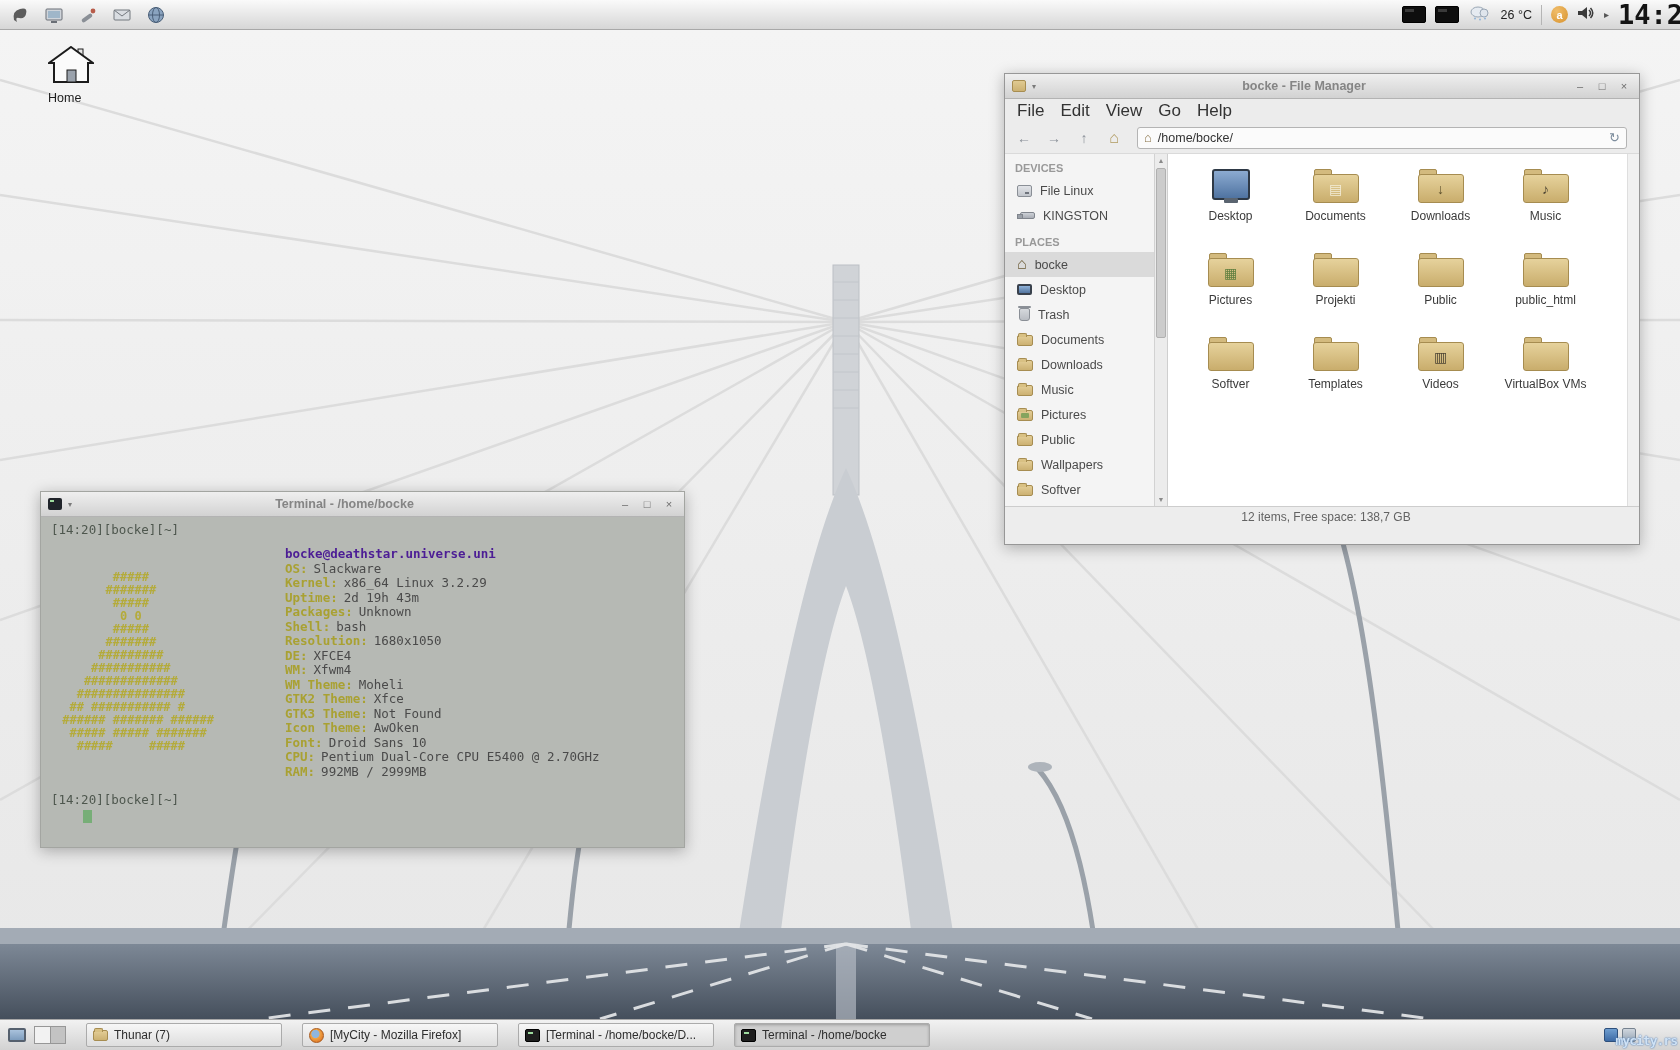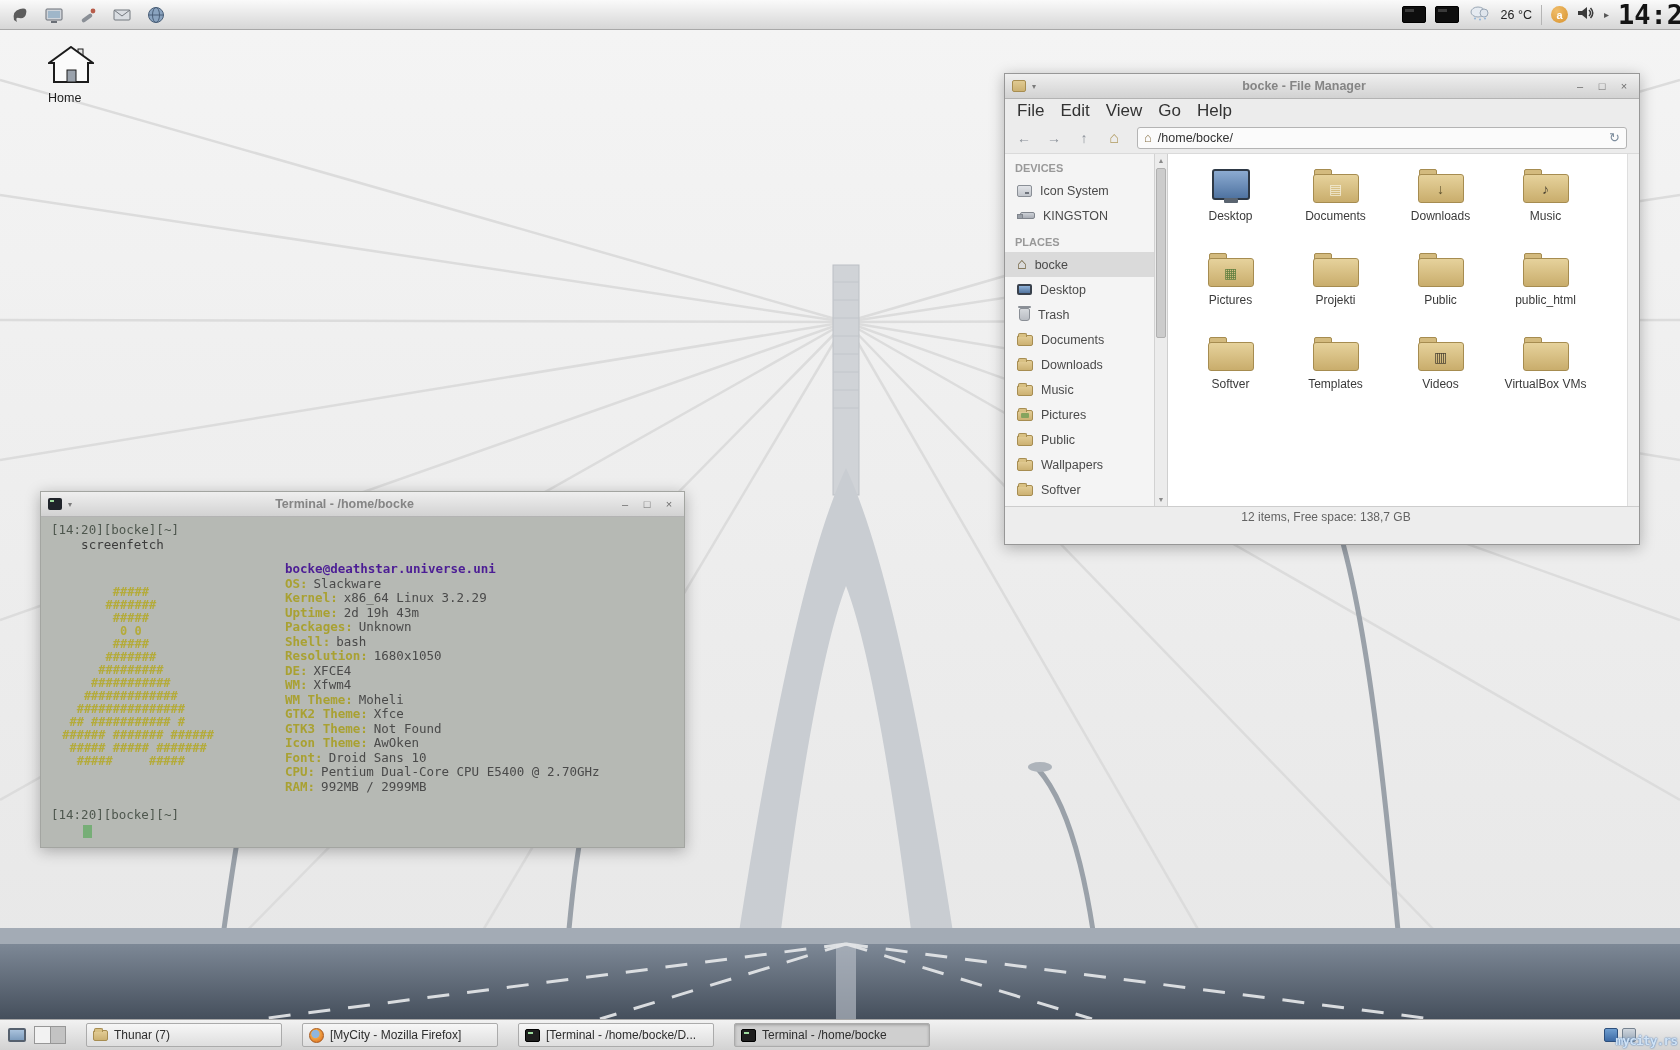--- a/index.html
+++ b/index.html
@@ -303,21 +303,20 @@
   <div class="titlebar">
     <span class="tb-appicon"></span>
     <span class="tb-menu-arrow">▾</span>
     <span class="title">Terminal - /home/bocke</span>
     <span class="wbtn">–</span>
     <span class="wbtn">□</span>
     <span class="wbtn">×</span>
   </div>
   <div class="term-body">
     <div class="t-prompt">[14:20][bocke][~]</div>
-    <div class="t-cmd">&nbsp;&nbsp;&nbsp;&nbsp;<span>screenfetch</span></div>
     <div class="sf-row">
       <pre class="sf-art">        #####
        #######
         #####
          0 0
         #####
        #######
       #########
      ###########
     #############
@@ -396,21 +395,21 @@
     </div>
   </div>
   <div class="fm-content">
     <div class="fm-sidebar">
       <div class="sb-inner">
         <div class="sb-header">DEVICES</div>
         <div>
 
             <div class="sb-row">
               <span class="si drive"></span>
-              <span class="sb-label">Icon System</span>
+              <span class="sb-label">File Linux</span>
 
             </div>
 
             <div class="sb-row has-eject">
               <span class="si usb"></span>
               <span class="sb-label">KINGSTON</span>
               <span class="eject">▲</span>
             </div>
           </div>
         <div class="sb-header">PLACES</div>

